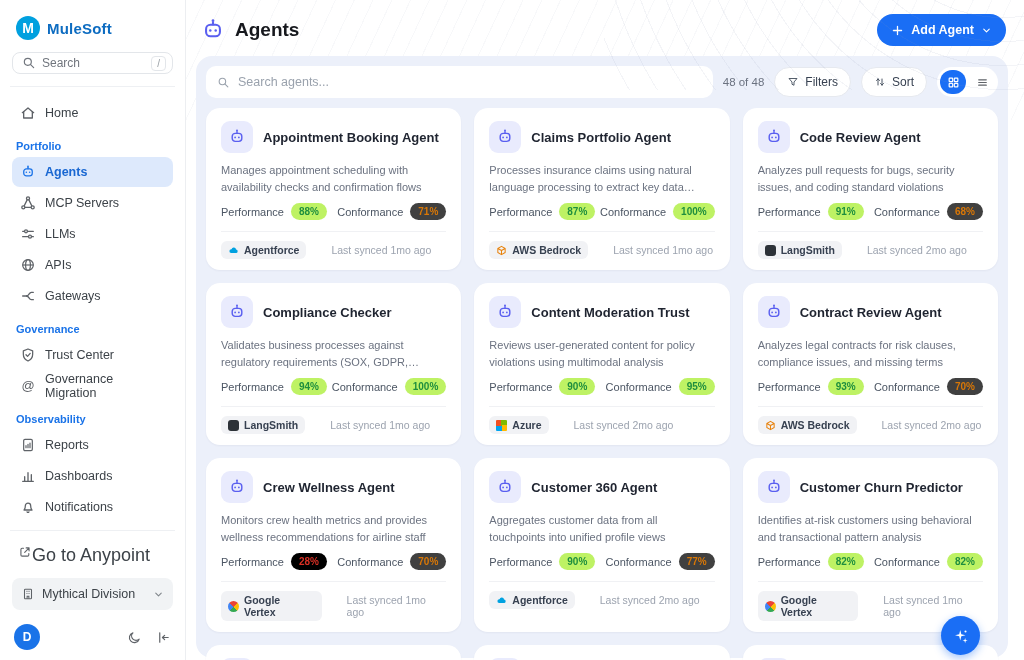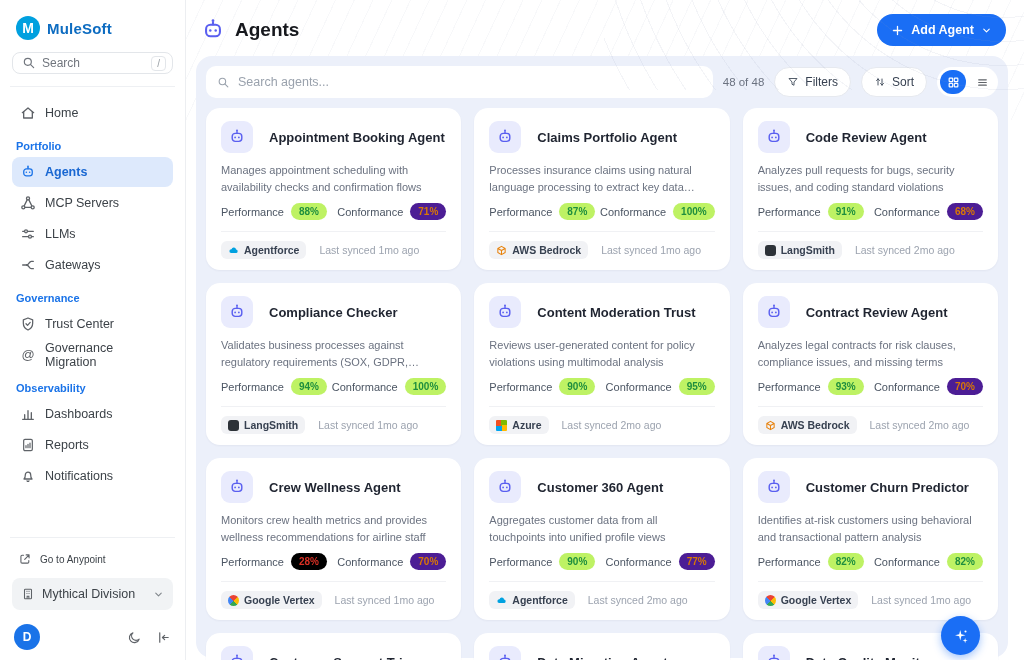--- a/index.html
+++ b/index.html
@@ -16,21 +16,21 @@
   .kbd { border:1px solid #e3e6ea; border-radius:4px; font-size:10px; color:#9aa0a6; padding:1px 5px; background:#fff; }
   .side-divider { border-top:1px solid #eef0f3; margin:12px -2px 10px; }
   .nav { flex:1; overflow:hidden; }
   .nav-item { display:flex; align-items:center; gap:9px; height:30px; padding:0 8px; border-radius:8px; font-size:12.5px; color:#3c4248; cursor:pointer; margin:1px 0; }
   .nav-item.active { background:#dcе9fb; background:#dde9fc; color:#1967d2; font-weight:bold; }
   .nav-item .ic { width:16px; height:16px; color:#5f6368; flex:none; }
   .nav-item.active .ic { color:#1a73e8; }
   .section-label { font-size:11px; font-weight:bold; color:#1a73e8; margin:12px 4px 5px; }
   .side-foot { margin-top:auto; }
   .foot-divider { border-top:1px solid #eef0f3; margin:8px -2px 10px; }
-  .anypoint { display:flex; align-items:center; gap:8px; font-size:10px; color:#3c4248; padding:4px 6px; cursor:pointer; }
+  .anypoint { display:flex; align-items:flex-start; font-size:18px; color:#3c4248; padding:4px 6px; cursor:pointer; }
   .org-select { display:flex; align-items:center; gap:7px; background:#f1f3f5; border-radius:8px; height:32px; padding:0 9px; font-size:12.5px; color:#3c4248; margin-top:8px; cursor:pointer; }
   .org-select .grow { flex:1; }
   .foot-row { display:flex; align-items:center; justify-content:space-between; margin-top:14px; padding:0 2px; }
   .avatar { width:26px; height:26px; border-radius:50%; background:#1a73e8; color:#fff; font-size:12px; font-weight:bold; display:flex; align-items:center; justify-content:center; cursor:pointer; }
   .foot-icons { display:flex; gap:14px; color:#5f6368; }
   .foot-icons .ic { width:15px; height:15px; cursor:pointer; }
   .ic { display:inline-block; }
   .ic svg { width:100%; height:100%; display:block; }
 
   
@@ -55,33 +55,33 @@
   .count { font-size:11.5px; color:#6b7280; white-space:nowrap; }
   .pill-btn { display:flex; align-items:center; gap:6px; background:#fff; border:1px solid #e6e9ef; border-radius:999px; height:30px; padding:0 12px; font-size:12px; color:#374151; cursor:pointer; font-family:inherit; }
   .pill-btn .ic { width:12px; height:12px; color:#4b5563; }
   .view-toggle { display:flex; align-items:center; background:#fff; border-radius:999px; padding:3px; gap:3px; }
   .view-btn { width:26px; height:24px; border:none; background:transparent; border-radius:999px; display:flex; align-items:center; justify-content:center; color:#5f6368; cursor:pointer; }
   .view-btn.active { background:#1a6ef5; color:#fff; }
   .view-btn .ic { width:13px; height:13px; }
 
   .grid { display:grid; grid-template-columns:repeat(3,1fr); gap:13px; margin-top:10px; }
   .card { background:#fff; border-radius:14px; padding:13px 15px 11px; box-shadow:0 1px 2px rgba(30,40,70,.05); cursor:pointer; }
-  .card-head { display:flex; align-items:center; gap:16px; margin-bottom:9px; }
+  .card-head { display:flex; align-items:center; gap:10px; margin-bottom:9px; }
   .card-bot { width:32px; height:32px; border-radius:9px; background:#e9ebfd; color:#5a5ff0; display:flex; align-items:center; justify-content:center; flex:none; }
   .card-bot .ic { width:18px; height:18px; }
   .card-title { font-size:13px; font-weight:bold; color:#1f2430; }
   .card-desc { font-size:11px; color:#6b7280; line-height:1.5; height:33px; overflow:hidden; display:-webkit-box; -webkit-line-clamp:2; -webkit-box-orient:vertical; }
   .metrics { display:flex; justify-content:space-between; align-items:center; margin-top:8px; }
   .metric { display:flex; align-items:center; gap:7px; }
   .metric-label { font-size:11px; color:#4b5563; }
   .badge { font-size:10px; font-weight:bold; border-radius:999px; padding:3px 8px; }
   .badge.green { background:#bef264; color:#1e8e3e; }
-  .badge.amber { background:#4c1d95; color:#d97706; }
+  .badge.amber { background:#404040; color:#d97706; }
   .badge.red   { background:#000000; color:#d93025; }
-  .card-foot { border-top:1px solid #f0f1f4; margin-top:11px; padding-top:9px; display:flex; align-items:center; gap:13px; }
+  .card-foot { border-top:1px solid #f0f1f4; margin-top:11px; padding-top:9px; display:flex; align-items:center; gap:25px; }
   .provider-pill { display:flex; align-items:center; gap:5px; background:#f1f2f5; border-radius:6px; padding:3px 7px; font-size:10.5px; font-weight:bold; color:#374151; }
   .synced { font-size:10.5px; color:#9ca3af; }
 
   
   .pi { width:11px; height:11px; flex:none; display:inline-block; }
   .pi svg { width:100%; height:100%; display:block; }
   .pi-azure { background:conic-gradient(#7fba00 0 25%, #ffb900 0 50%, #00a4ef 0 75%, #f25022 0); border-radius:1px; }
   .pi-google { background:conic-gradient(from -45deg, #ea4335 0 25%, #fbbc05 0 50%, #34a853 0 75%, #4285f4 0); border-radius:50%; }
   .pi-langsmith { background:#2d3238; border-radius:3px; }
   .pi-agentforce { color:#00a1e0; }
@@ -253,20 +253,28 @@
           <span class="ic">
             <svg viewBox="0 0 24 24">
               <use href="#i-sliders"></use>
             </svg>
           </span>
           <span>LLMs</span>
         </div>
         <div class="nav-item">
           <span class="ic">
             <svg viewBox="0 0 24 24">
+              <use href="#i-globe"></use>
+            </svg>
+          </span>
+          <span>APIs</span>
+        </div>
+        <div class="nav-item">
+          <span class="ic">
+            <svg viewBox="0 0 24 24">
               <use href="#i-gateway"></use>
             </svg>
           </span>
           <span>Gateways</span>
         </div>
         <div class="section-label">Governance</div>
         <div class="nav-item">
           <span class="ic">
             <svg viewBox="0 0 24 24">
               <use href="#i-shield"></use>
@@ -277,32 +285,32 @@
         <div class="nav-item">
           <span class="ic">
             <span style="font-size:13px;line-height:16px;display:block;text-align:center">@</span>
           </span>
           <span>Governance Migration</span>
         </div>
         <div class="section-label">Observability</div>
         <div class="nav-item">
           <span class="ic">
             <svg viewBox="0 0 24 24">
+              <use href="#i-report"></use>
+            </svg>
+          </span>
+          <span>Reports</span>
+        </div>
+        <div class="nav-item">
+          <span class="ic">
+            <svg viewBox="0 0 24 24">
               <use href="#i-chart"></use>
             </svg>
           </span>
           <span>Dashboards</span>
-        </div>
-        <div class="nav-item">
-          <span class="ic">
-            <svg viewBox="0 0 24 24">
-              <use href="#i-report"></use>
-            </svg>
-          </span>
-          <span>Reports</span>
         </div>
         <div class="nav-item">
           <span class="ic">
             <svg viewBox="0 0 24 24">
               <use href="#i-bell"></use>
             </svg>
           </span>
           <span>Notifications</span>
         </div>
       </div>

